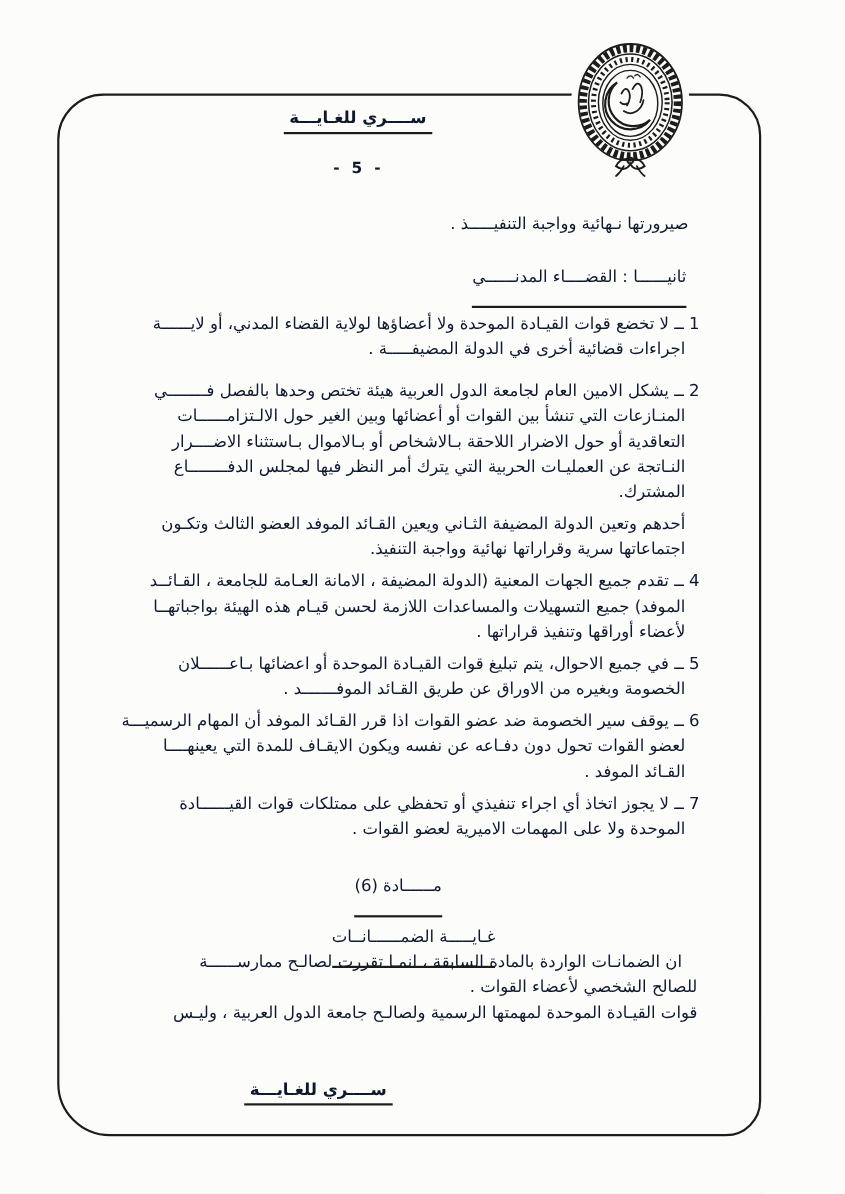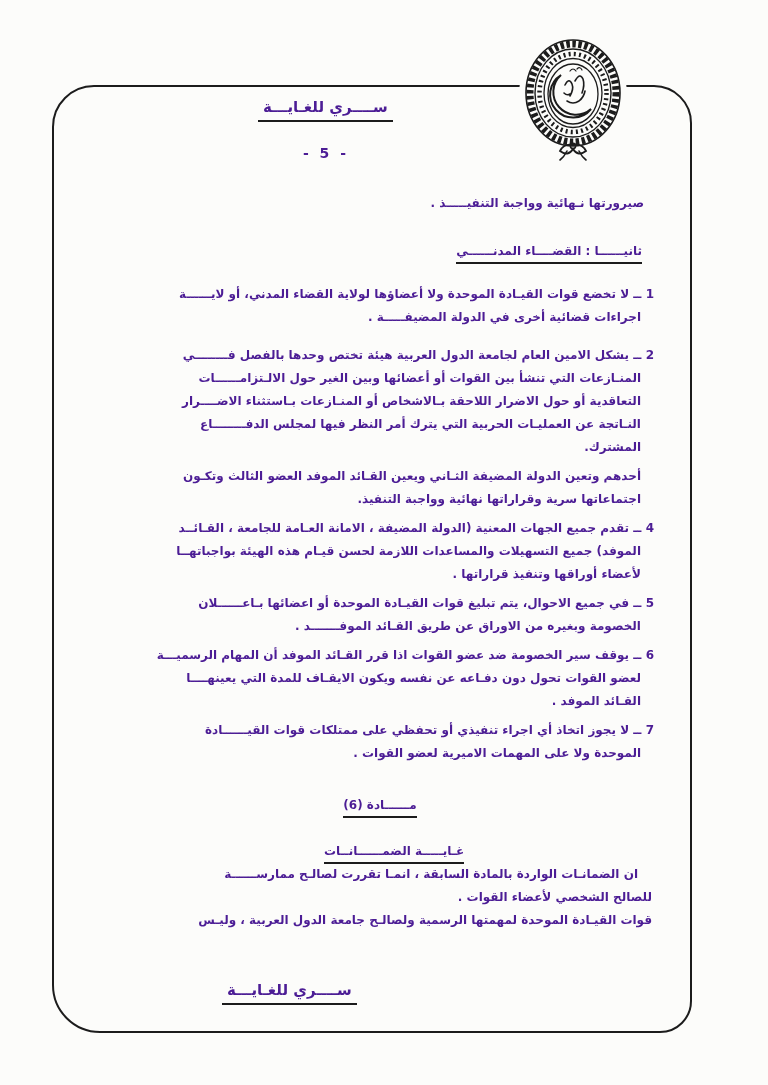--- a/index.html
+++ b/index.html
@@ -2,21 +2,21 @@
 <html lang="ar"><head>
 <meta charset="utf-8">
 <style>
   html,body{margin:0;padding:0;background:#f4f4f2;}
   .page{
     position:relative;
     width:768px;height:1085px;
     margin:0 auto;
     background:#fcfcfa;
     font-family:"DejaVu Sans",sans-serif;
-    color:#4c1d95;
+    color:#0f172a;
     overflow:hidden;
   }
   .frame{
     position:absolute;
     left:52px;top:85px;
     width:636px;height:944px;
     border:2px solid #1c1c1c;
     border-radius:42px 38px 32px 48px;
   }
   .emblem{
@@ -35,30 +35,30 @@
   }
   .top-class{top:98px;left:258px;}
   .bottom-class{top:981px;left:222px;}
   .pagenum{
     position:absolute;top:145px;left:281px;
     width:90px;text-align:center;
     font-size:14px;font-weight:700;letter-spacing:3px;
   }
   .content{
     position:absolute;
-    top:192px;right:114px;width:548px;
+    top:192px;right:132px;width:548px;
     direction:rtl;text-align:right;
-    font-size:12px;font-weight:700;
+    font-size:15px;font-weight:400;
     line-height:23px;
   }
   .line{white-space:nowrap;}
   .cont{padding-right:13px;}
   .carryover{padding-right:10px;margin-bottom:25px;white-space:nowrap;}
   .sec-heading{margin-bottom:20px;padding-right:12px;white-space:nowrap;}
-  .underlined{border-bottom:2px solid #1c1c1c;padding-bottom:4px;}
+  .underlined{border-bottom:2px solid #1c1c1c;padding-bottom:18px;}
   .clause{margin-bottom:6px;}
   .clause.gap-lg{margin-bottom:15px;}
   .clause.last{margin-bottom:29px;}
   .article-heading{text-align:center;margin-bottom:23px;}
   .guarantees-heading{text-align:center;transform:translateX(14px);}
   .g-line{white-space:nowrap;padding-right:2px;}
   .g-first{padding-right:16px;}
 </style>
 </head>
 <body>
@@ -103,21 +103,21 @@
     </div>
 
     <div>
         <div class="clause gap-lg">
           <div class="line">1 ــ لا تخضع قوات القيـادة الموحدة ولا أعضاؤها لولاية القضاء المدني، أو لايــــــة</div>
           <div class="line cont">اجراءات قضائية  أخرى في الدولة المضيفـــــة .</div>
         </div>
         <div class="clause">
           <div class="line">2 ــ يشكل الامين العام لجامعة الدول العربية هيئة تختص وحدها بالفصل فــــــــي</div>
           <div class="line cont">المنـازعات التي تنشأ بين القوات أو أعضائها وبين الغير حول الالـتزامــــــات</div>
-          <div class="line cont">التعاقدية  أو حول الاضرار اللاحقة بـالاشخاص أو المنـازعات بـاستثناء الاضــــرار</div>
+          <div class="line cont">التعاقدية  أو حول الاضرار اللاحقة بـالاشخاص أو بـالاموال بـاستثناء الاضــــرار</div>
           <div class="line cont">النـاتجة عن العمليـات الحربية التي يترك أمر النظر فيها لمجلس الدفــــــــاع</div>
           <div class="line cont">المشترك.</div>
         </div>
         <div class="clause">
           <div class="line cont">أحدهم وتعين الدولة المضيفة الثـاني ويعين القـائد الموفد العضو الثالث وتكـون</div>
           <div class="line cont">اجتماعاتها سرية وقراراتها نهائية وواجبة التنفيذ.</div>
         </div>
         <div class="clause">
           <div class="line">4 ــ تقدم جميع الجهات المعنية (الدولة المضيفة ، الامانة العـامة للجامعة ، القـائــد</div>
           <div class="line cont">الموفد)  جميع التسهيلات والمساعدات اللازمة لحسن قيـام هذه الهيئة بواجباتهــا</div>

